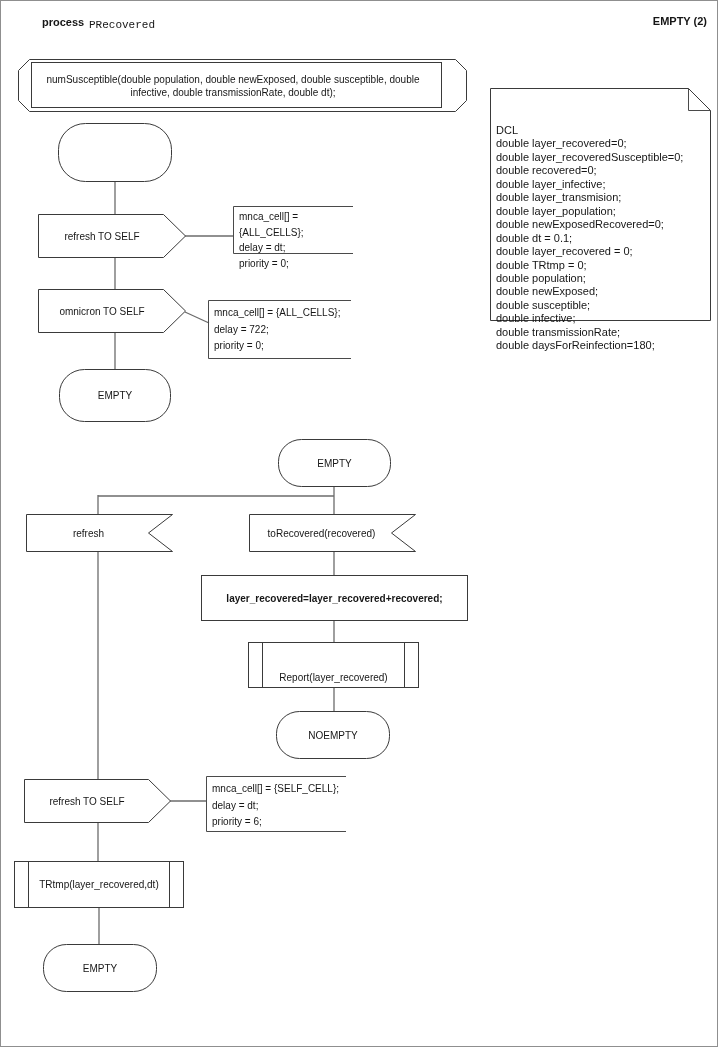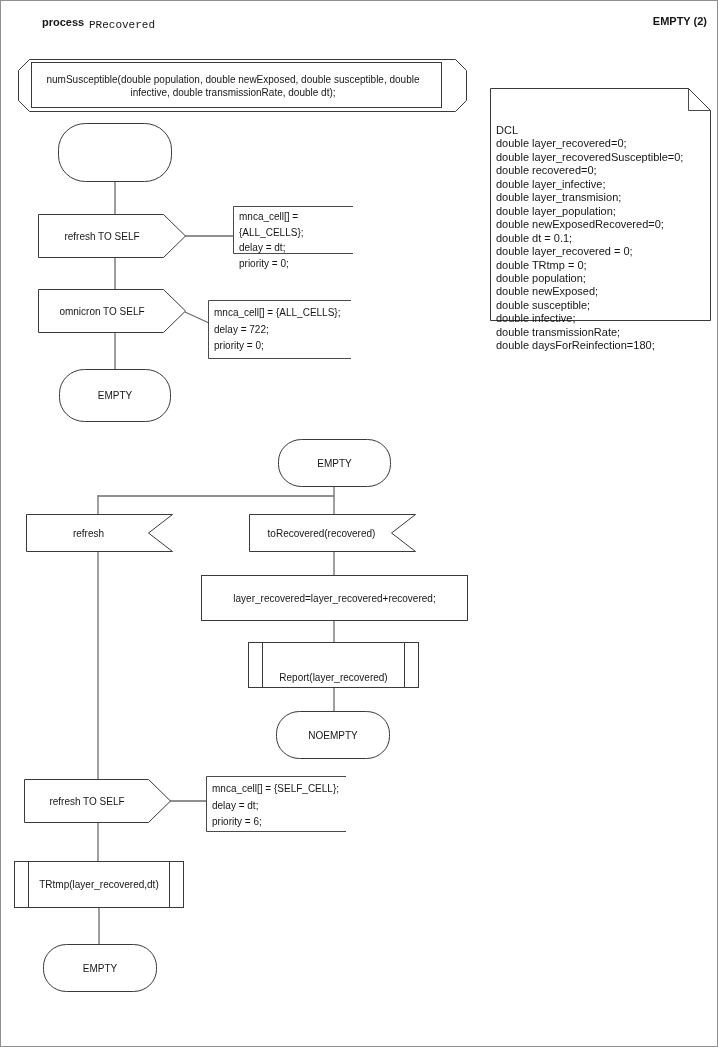--- a/index.html
+++ b/index.html
@@ -101,21 +101,21 @@
 double population;
 double newExposed;
 double susceptible;
 double infective;
 double transmissionRate;
 double daysForReinfection=180;</div>
 
   <div class="lbl" style="left:277px;top:438px;width:113px;height:48px;">EMPTY</div>
   <div class="lbl" style="left:248px;top:513px;width:145px;height:38px;">toRecovered(recovered)</div>
   <div class="lbl" style="left:25px;top:513px;width:125px;height:38px;">refresh</div>
-  <div class="lbl" style="left:201px;top:574px;width:265px;height:46px;">layer_recovered=layer_recovered+recovered;</div>
+  <div class="lbl" style="left:201px;top:574px;width:265px;height:46px;font-weight:bold;">layer_recovered=layer_recovered+recovered;</div>
   <div class="lbl" style="left:262px;top:641px;width:141px;height:46px;margin-top:12px;">Report(layer_recovered)</div>
   <div class="lbl" style="left:275px;top:710px;width:114px;height:48px;">NOEMPTY</div>
   <div class="lbl" style="left:23px;top:778px;width:126px;height:44px;">refresh TO SELF</div>
   <div class="cmt" style="left:211px;top:780px;width:132px;line-height:16.5px;">mnca_cell[] = {SELF_CELL};
 delay = dt;
 priority = 6;</div>
   <div class="lbl" style="left:28px;top:860px;width:140px;height:46px;">TRtmp(layer_recovered,dt)</div>
   <div class="lbl" style="left:42px;top:943px;width:114px;height:48px;">EMPTY</div>
 
 </div>

